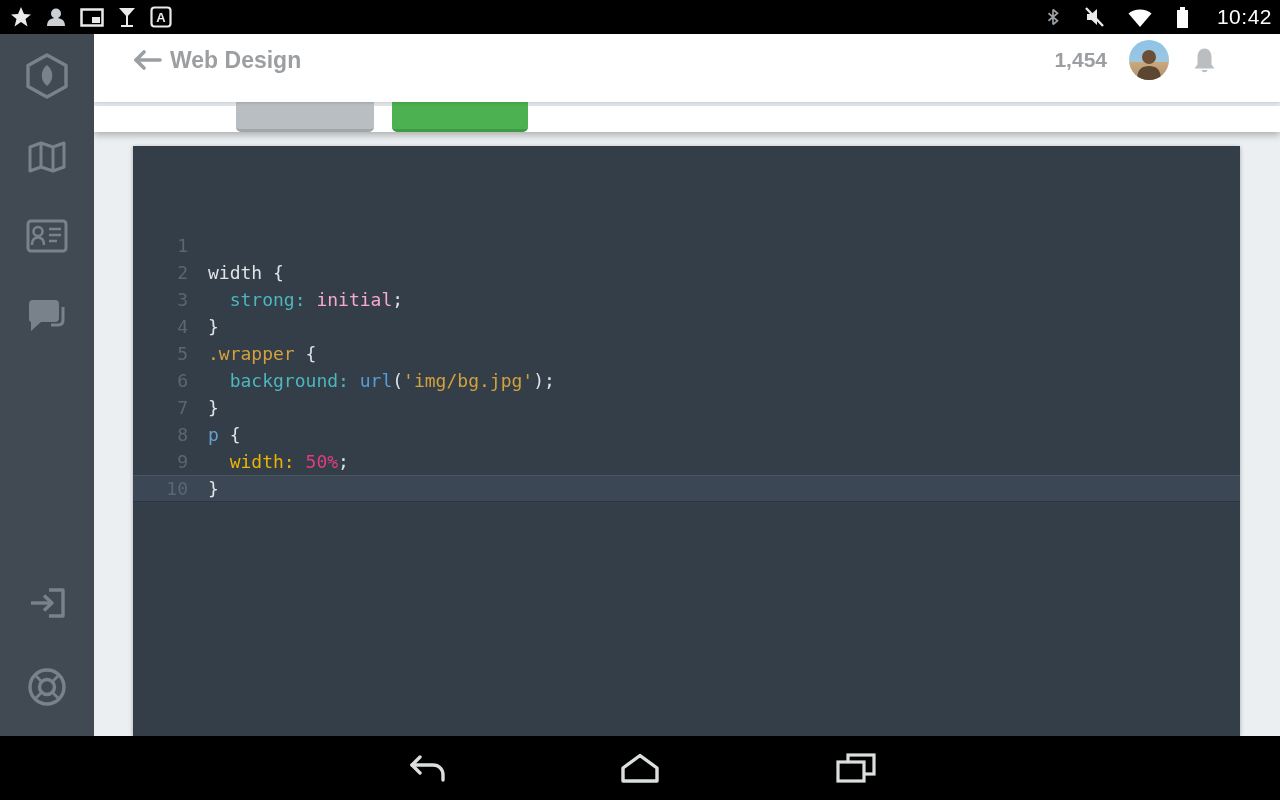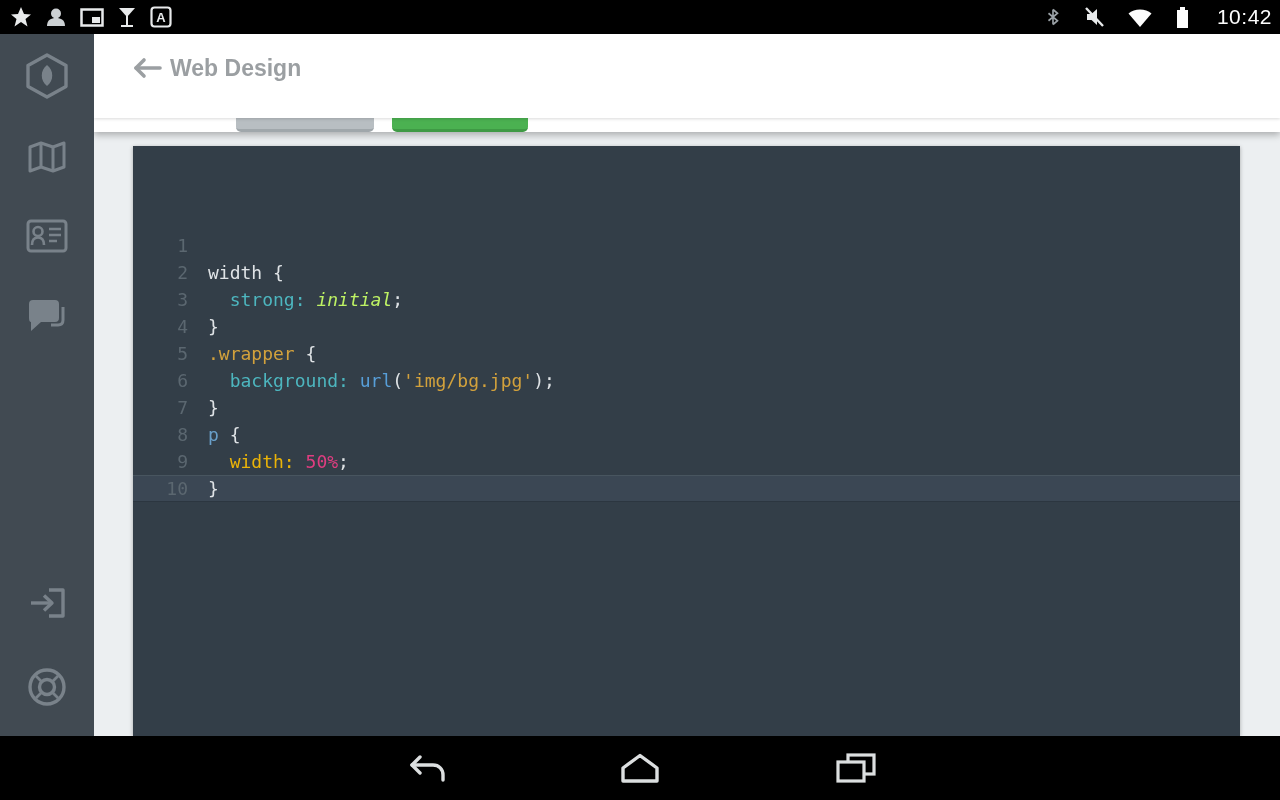--- a/index.html
+++ b/index.html
@@ -24,21 +24,21 @@
   
   .sidebar { position:relative; width:94px; background:#414a52; flex-shrink:0; }
   .side-item { position:absolute; cursor:pointer; }
   .si-logo { top:19px; left:24px; } .si-map { top:106px; left:27px; }
   .si-news { top:185px; left:26px; } .si-chat { top:264px; left:27px; }
   .si-logout { top:552px; left:27px; } .si-support { top:632px; left:26px; }
 
   
   .content { position:relative; flex:1; background:var(--page-bg,#eceff1); overflow:hidden; }
 
-  .appbar { position:absolute; top:0; left:0; right:0; height:84px; background:#fff; z-index:3;
+  .appbar { position:absolute; top:0; left:0; right:0; height:68px; background:#fff; z-index:3;
     display:flex; align-items:center; padding:0 62px 16px 38px; box-shadow:0 1px 3px rgba(0,0,0,.15); }
   .back-arrow { width:30px; height:22px; margin-right:8px; cursor:pointer; flex-shrink:0; }
   .page-title { font-size:23px; font-weight:700; color:#9b9fa2; }
   .right-cluster { margin-left:auto; display:flex; align-items:center; gap:22px; }
   .points { font-size:21px; font-weight:700; color:#9b9fa2; }
   .avatar { position:relative; width:40px; height:40px; border-radius:50%; overflow:hidden; cursor:pointer;
     background:linear-gradient(#8fc3e8 0%, #9cc6de 55%, #c9a87e 56%, #b3906b 100%); }
   .avatar svg { position:absolute; left:0; top:0; }
   .bell { cursor:pointer; }
 
@@ -158,39 +158,52 @@
 
     <main class="content">
 
       <div class="appbar">
         <svg class="back-arrow" viewBox="0 0 30 22">
           <path d="M28 11 H4" fill="none" stroke="#9b9fa2" stroke-width="3.6" stroke-linecap="round"></path>
           <path d="M12 3 L4 11 L12 19" fill="none" stroke="#9b9fa2" stroke-width="3.6" stroke-linecap="round" stroke-linejoin="round"></path>
         </svg>
         <h1 class="page-title">Web Design</h1>
 
+        <div class="right-cluster">
+          <span class="points">1,454</span>
+          <div class="avatar">
+            <svg width="40" height="40" viewBox="0 0 40 40">
+              <circle cx="20" cy="17" r="7" fill="#6b4e35"></circle>
+              <path d="M8 40 C8 29 13 26 20 26 C27 26 32 29 32 40 Z" fill="#5b4632"></path>
+            </svg>
+          </div>
+          <svg class="bell" width="27" height="29" viewBox="0 0 27 29">
+            <path d="M13.5 2.5 C9 2.5 6.5 6.5 6.5 11 V18.5 L3.5 22.5 H23.5 L20.5 18.5 V11 C20.5 6.5 18 2.5 13.5 2.5 Z" fill="#babec1"></path>
+            <path d="M10.5 24 C11 27 16 27 16.5 24 Z" fill="#babec1"></path>
+          </svg>
+        </div>
       </div>
 
       <div class="button-strip">
         <div class="half-btn btn-gray"></div>
         <div class="half-btn btn-green"></div>
       </div>
 
       <div class="editor-card">
         <div class="code">
             <div class="line">
               <span class="ln">1</span>
             </div>
             <div class="line">
               <span class="ln">2</span>
               <span class="src"><span style="color: rgb(223, 227, 230);">width</span><span style="color: rgb(223, 227, 230);"> {</span></span>
             </div>
             <div class="line">
               <span class="ln">3</span>
-              <span class="src"><span style="color: rgb(223, 227, 230);">  </span><span style="color: rgb(77, 182, 191);">strong:</span><span style="color: rgb(223, 227, 230);"> </span><span style="color: #bef264; font-style: italic;">initial</span><span style="color: rgb(223, 227, 230);">;</span></span>
+              <span class="src"><span style="color: rgb(223, 227, 230);">  </span><span style="color: rgb(77, 182, 191);">strong:</span><span style="color: rgb(223, 227, 230);"> </span><span style="color: #f9a8d4;">initial</span><span style="color: rgb(223, 227, 230);">;</span></span>
             </div>
             <div class="line">
               <span class="ln">4</span>
               <span class="src"><span style="color: rgb(223, 227, 230);">}</span></span>
             </div>
             <div class="line">
               <span class="ln">5</span>
               <span class="src"><span style="color: rgb(210, 161, 60);">.wrapper</span><span style="color: rgb(223, 227, 230);"> {</span></span>
             </div>
             <div class="line">

